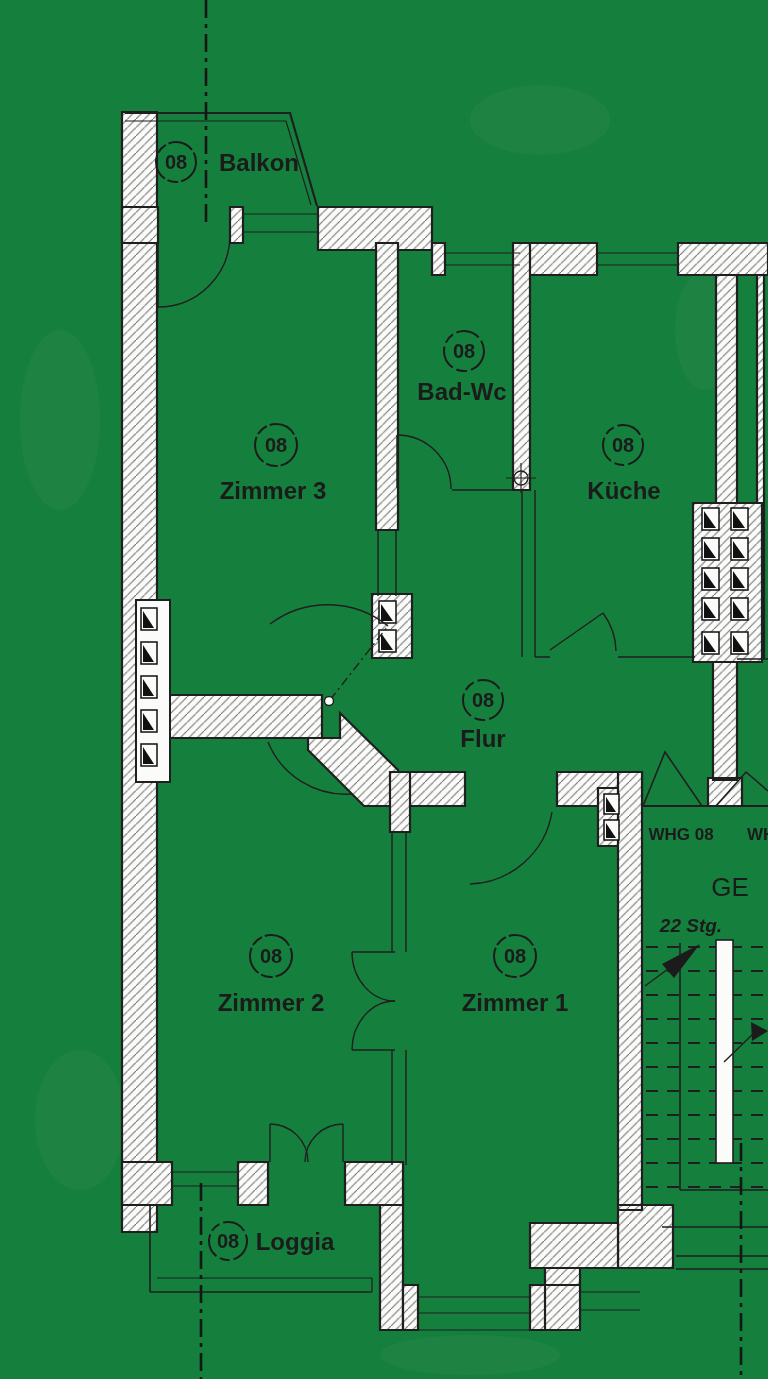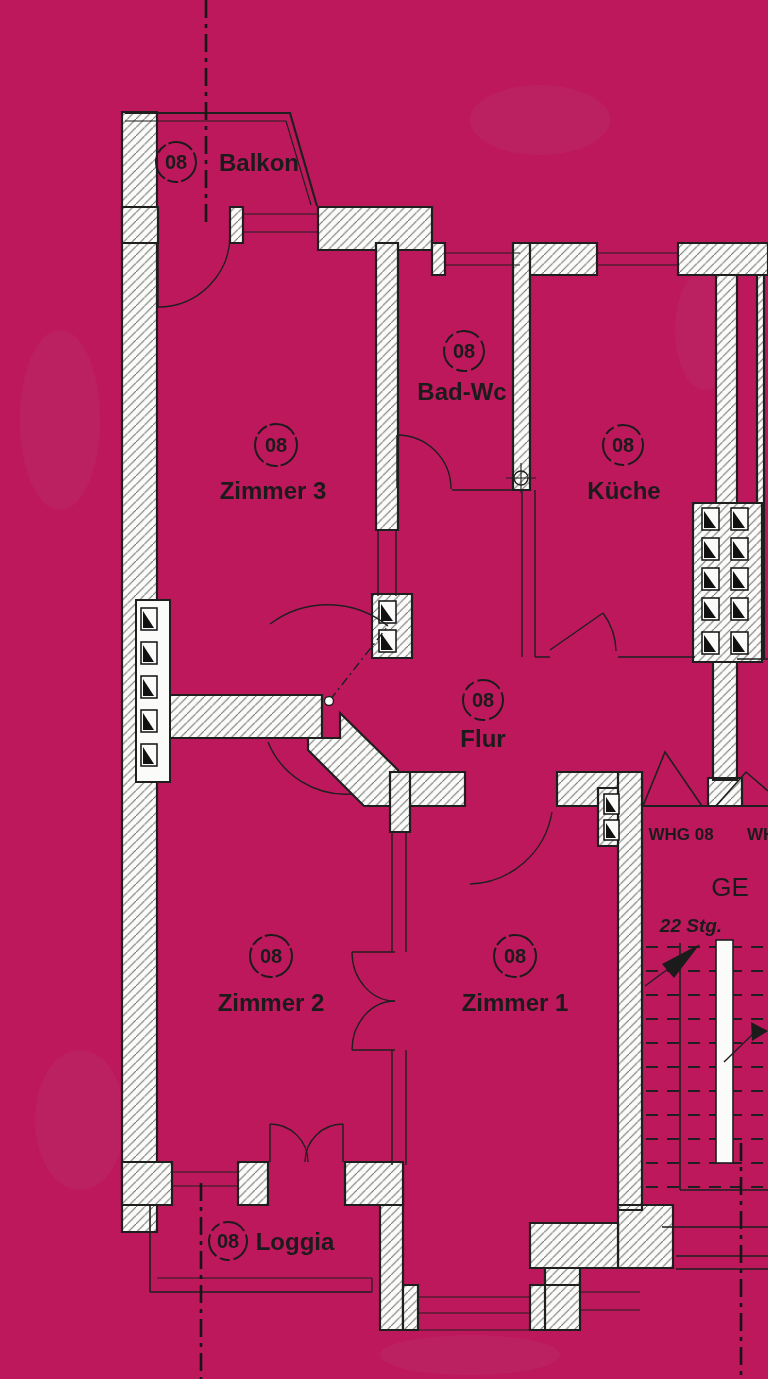--- a/index.html
+++ b/index.html
@@ -1,17 +1,17 @@
 <!DOCTYPE html>
 <html><head>
 <meta charset="utf-8">
 <title>Grundriss</title>
 <style>
   html,body{margin:0;padding:0;background:#e8e8e6;}
-  #page{position:relative;width:768px;height:1379px;background:#be185d;overflow:hidden;
+  #page{position:relative;width:768px;height:1379px;background:#15803d;overflow:hidden;
         font-family:"Liberation Sans",sans-serif;text-decoration:underline;}
   svg{position:absolute;left:0;top:0;}
   text{font-family:"Liberation Sans",sans-serif;fill:#1b1b1b;}
   .room-name{font-size:24px;font-weight:bold;}
   .unit-num{font-size:20px;font-weight:bold;}
   .small-label{font-size:17px;font-weight:bold;}
   .big-label{font-size:26px;}
   .stg-label{font-size:19px;font-weight:bold;font-style:italic;}
 </style>
 </head>

